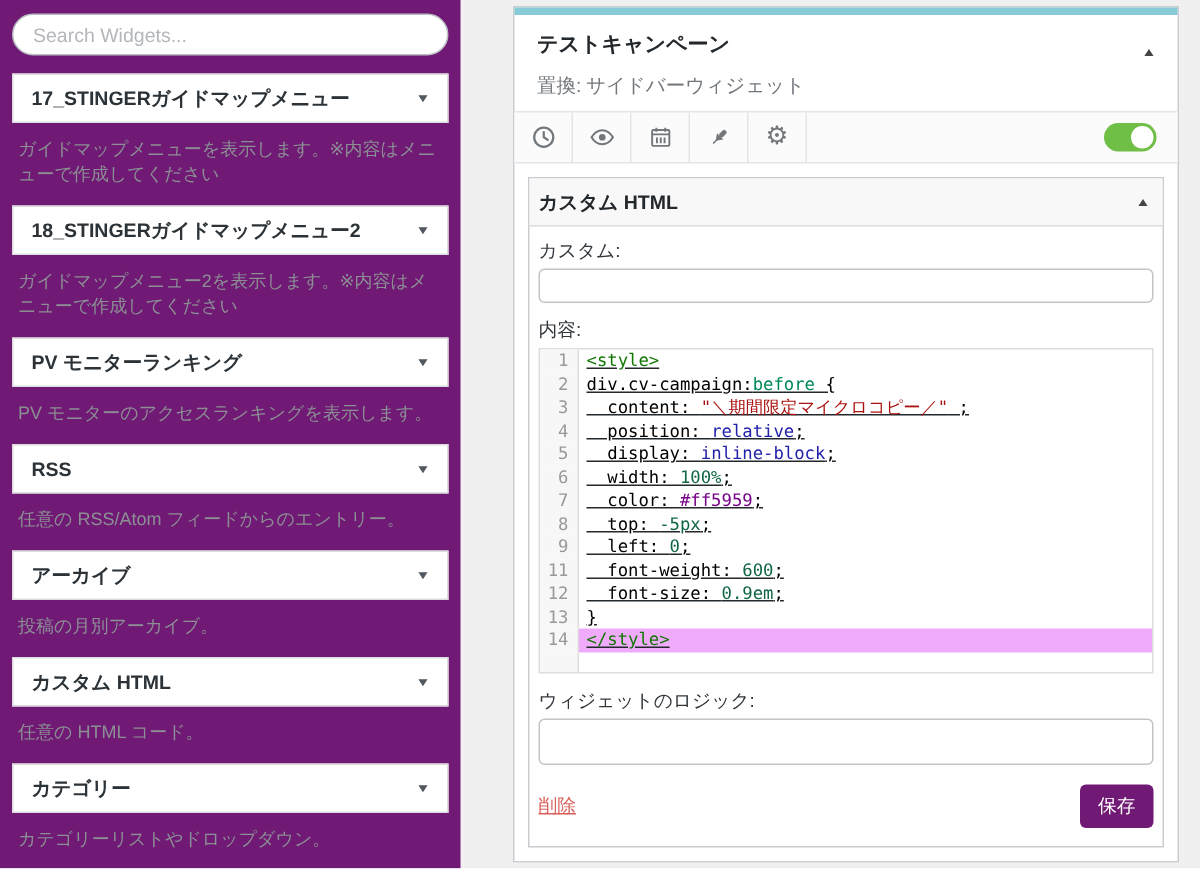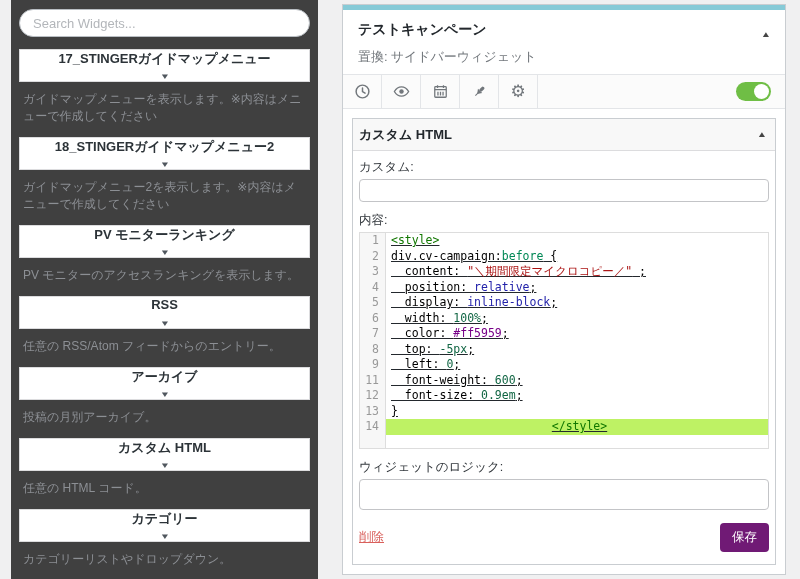--- a/index.html
+++ b/index.html
@@ -1,26 +1,26 @@
 <!DOCTYPE html>
 <html><head>
 <meta charset="utf-8">
 <style>
   html,body{margin:0;padding:0;}
   .stage{position:relative;width:800px;height:579px;overflow:hidden;background:#f0f0f1;
          font-family:"Liberation Sans","DejaVu Sans",sans-serif;color:#23282d;}
 
   
-  .sidebar{position:absolute;left:11px;top:0;width:307px;height:579px;background:#404040;
+  .sidebar{position:absolute;left:0;top:0;width:307px;height:579px;background:#701a75;
            box-sizing:border-box;padding:9px 8px;}
   .search{display:block;box-sizing:border-box;width:100%;height:28px;border:1px solid #b9bec3;
           border-radius:14px;padding:0 13px;font-size:13px;color:#3c434a;outline:none;background:#fff;}
   .search::placeholder{color:#b3b6ba;}
   .widget-box{box-sizing:border-box;height:33px;margin-top:12px;border:1px solid #dcdcde;background:#fff;
-              display:flex;align-items:center;justify-content:space-between;padding:0 12px;cursor:pointer;flex-direction:column;}
+              display:flex;align-items:center;justify-content:space-between;padding:0 12px;cursor:pointer;}
   .widget-box .wtitle{font-size:13px;font-weight:bold;color:#2c3338;}
   .widget-box .caret{font-size:8px;color:#50575e;transform:scaleX(1.3);}
   .wdesc{font-size:12px;line-height:1.42;color:#8c8f94;margin:9px 4px 0 4px;}
 
   
   .panel{position:absolute;left:342px;top:4px;width:444px;box-sizing:border-box;background:#fff;
          border:1px solid #c9cdd1;}
   .accent{height:5px;width:100%;}
   .panel-head{padding:11px 15px 8px 15px;}
   .panel-head .row1{display:flex;align-items:flex-end;justify-content:space-between;}
@@ -50,21 +50,21 @@
   .tinput.logic{height:31px;}
 
   
   .editor{margin-top:2px;border:1px solid #ddd;background:#fff;
           font-family:"DejaVu Sans Mono","Liberation Mono",monospace;font-size:11.5px;
           cursor:text;}
   .erow{display:flex;line-height:15.5px;}
   .erow .gut{flex:0 0 26px;background:#f7f7f7;border-right:1px solid #ddd;color:#999;
              text-align:right;padding-right:6px;box-sizing:border-box;}
   .erow .code{flex:1;padding-left:5px;white-space:pre;text-decoration:underline;}
-  .erow.active .code{background:#bef264;text-align:center;}
+  .erow.active .code{background:#f0abfc;}
   .erow.filler{height:13px;}
   .tok-plain{color:#000}.tok-tag{color:#117700}.tok-string{color:#aa1111}
   .tok-keyword{color:#2222aa}.tok-number{color:#116644}.tok-atom{color:#770088}.tok-pseudo{color:#008855}
 
   .form-footer{display:flex;align-items:center;justify-content:space-between;margin-top:13px;gap:20px;}
   .delete-link{font-size:12.5px;text-decoration:underline;cursor:pointer;}
   .save-btn{border:none;border-radius:4px;color:#fff;font-size:12.5px;padding:6px 12px;cursor:pointer;
             font-family:inherit;}
 </style>
 </head>

